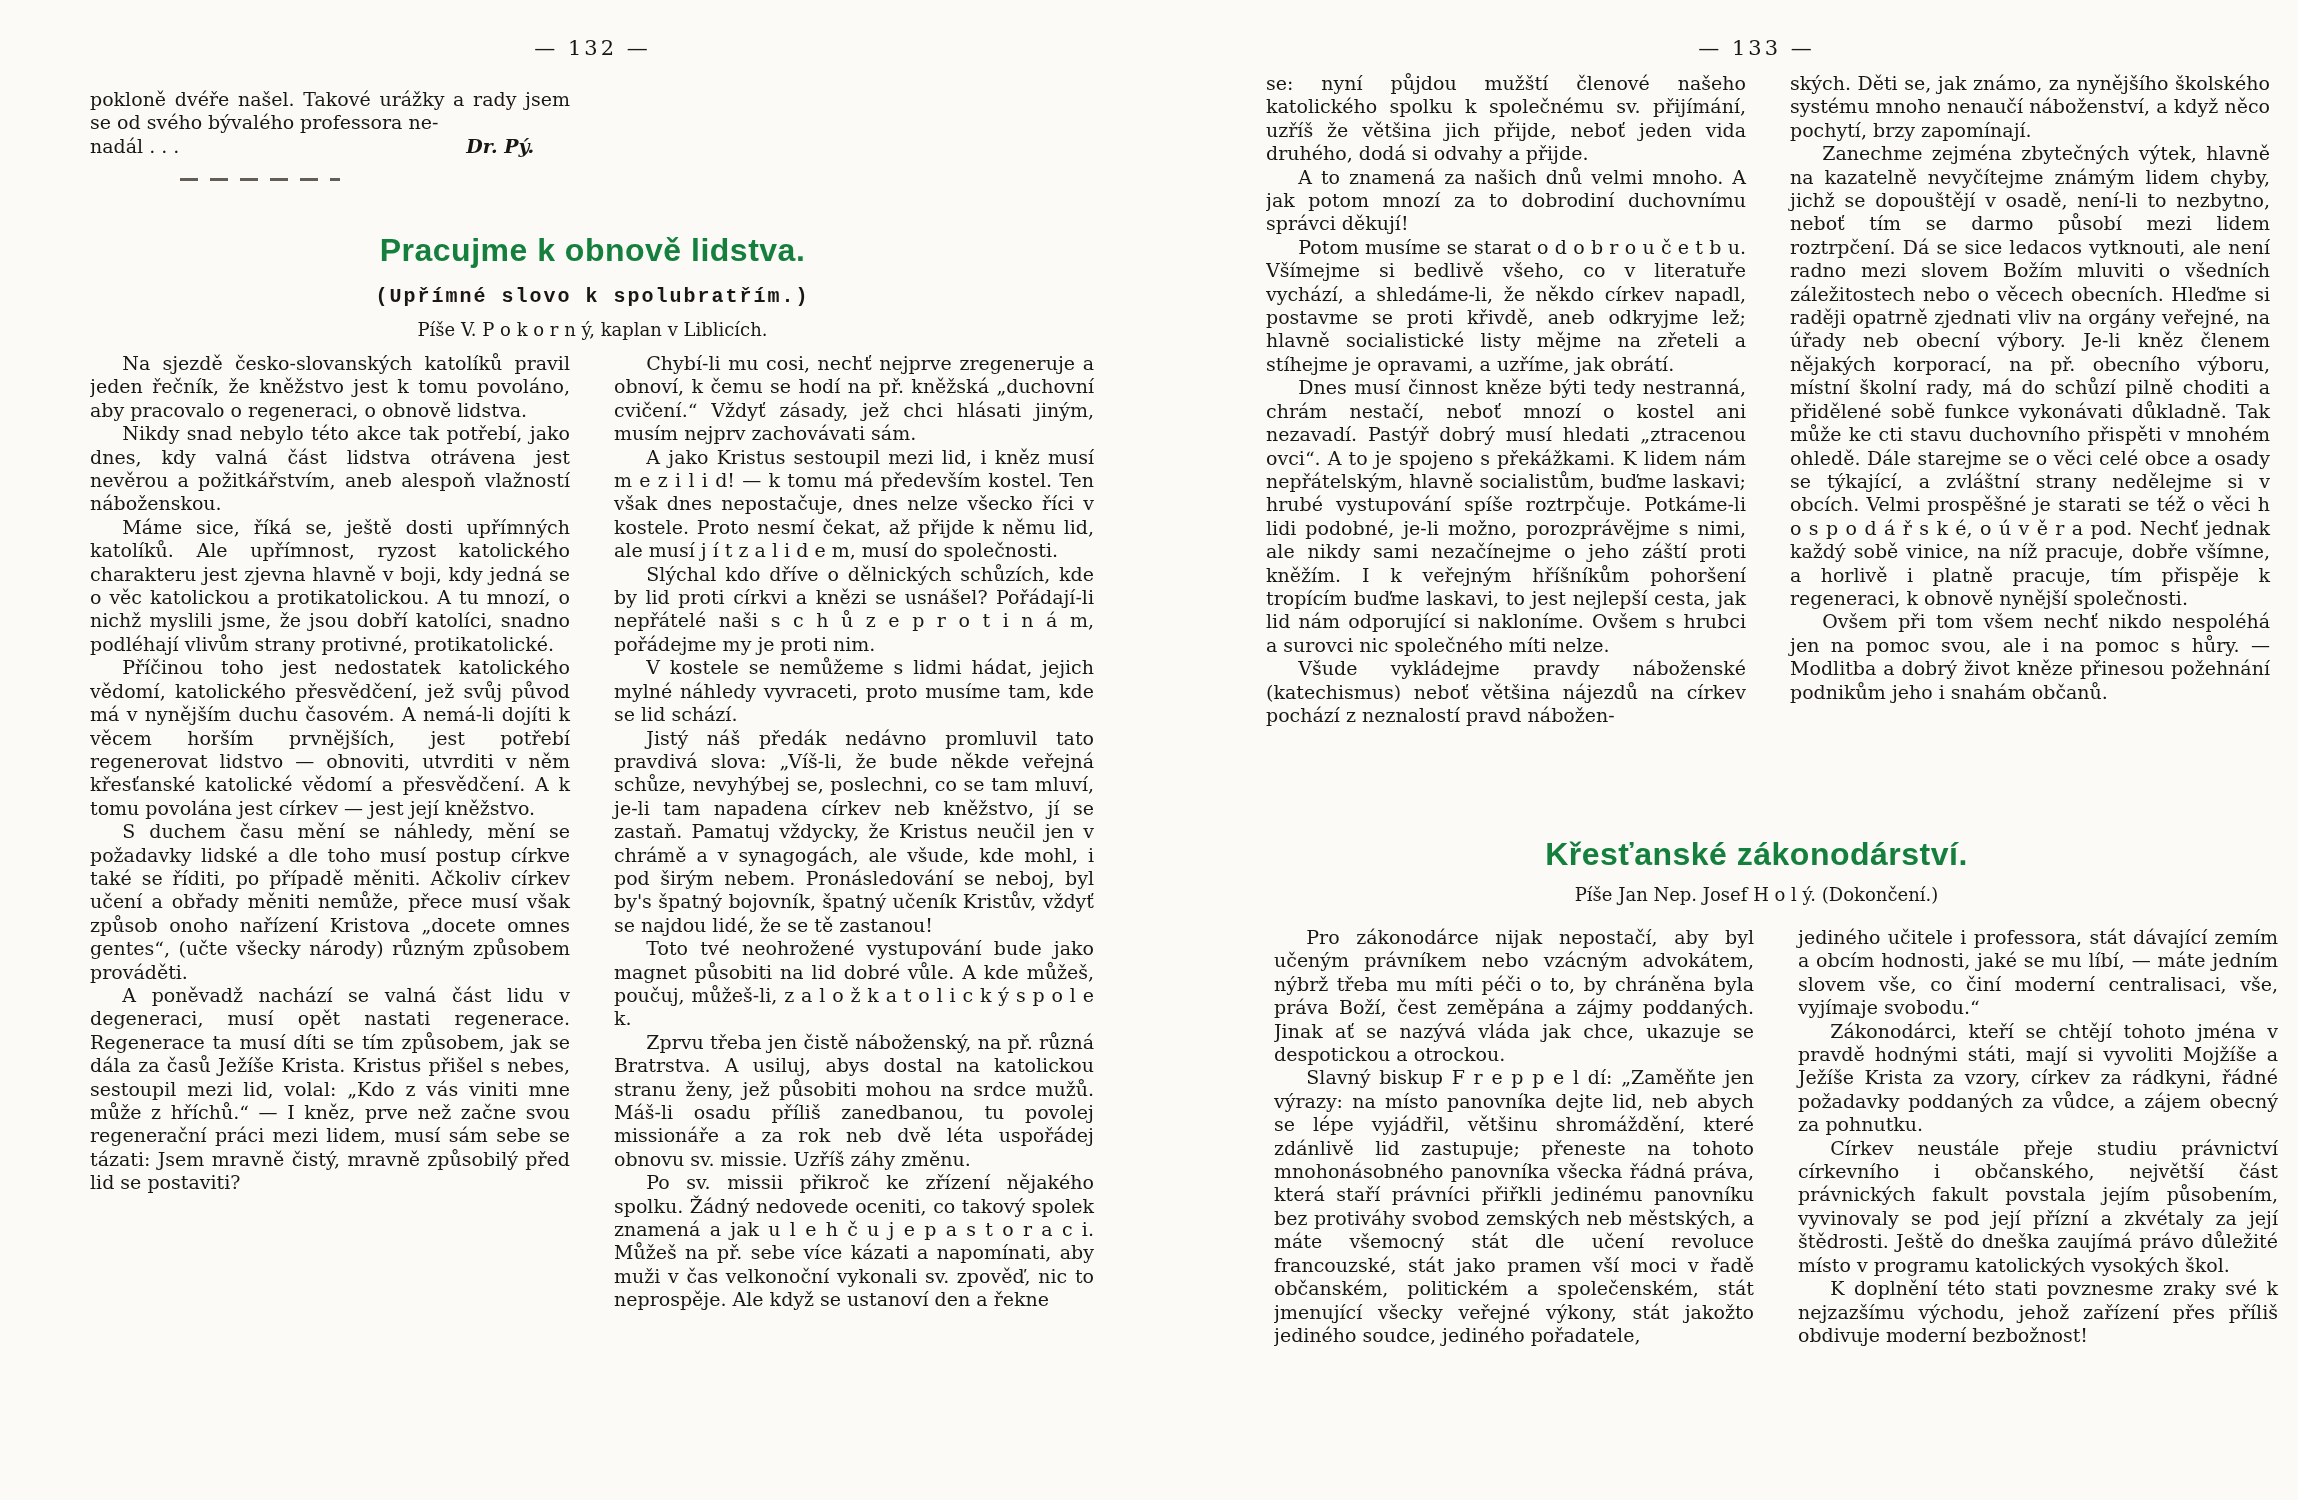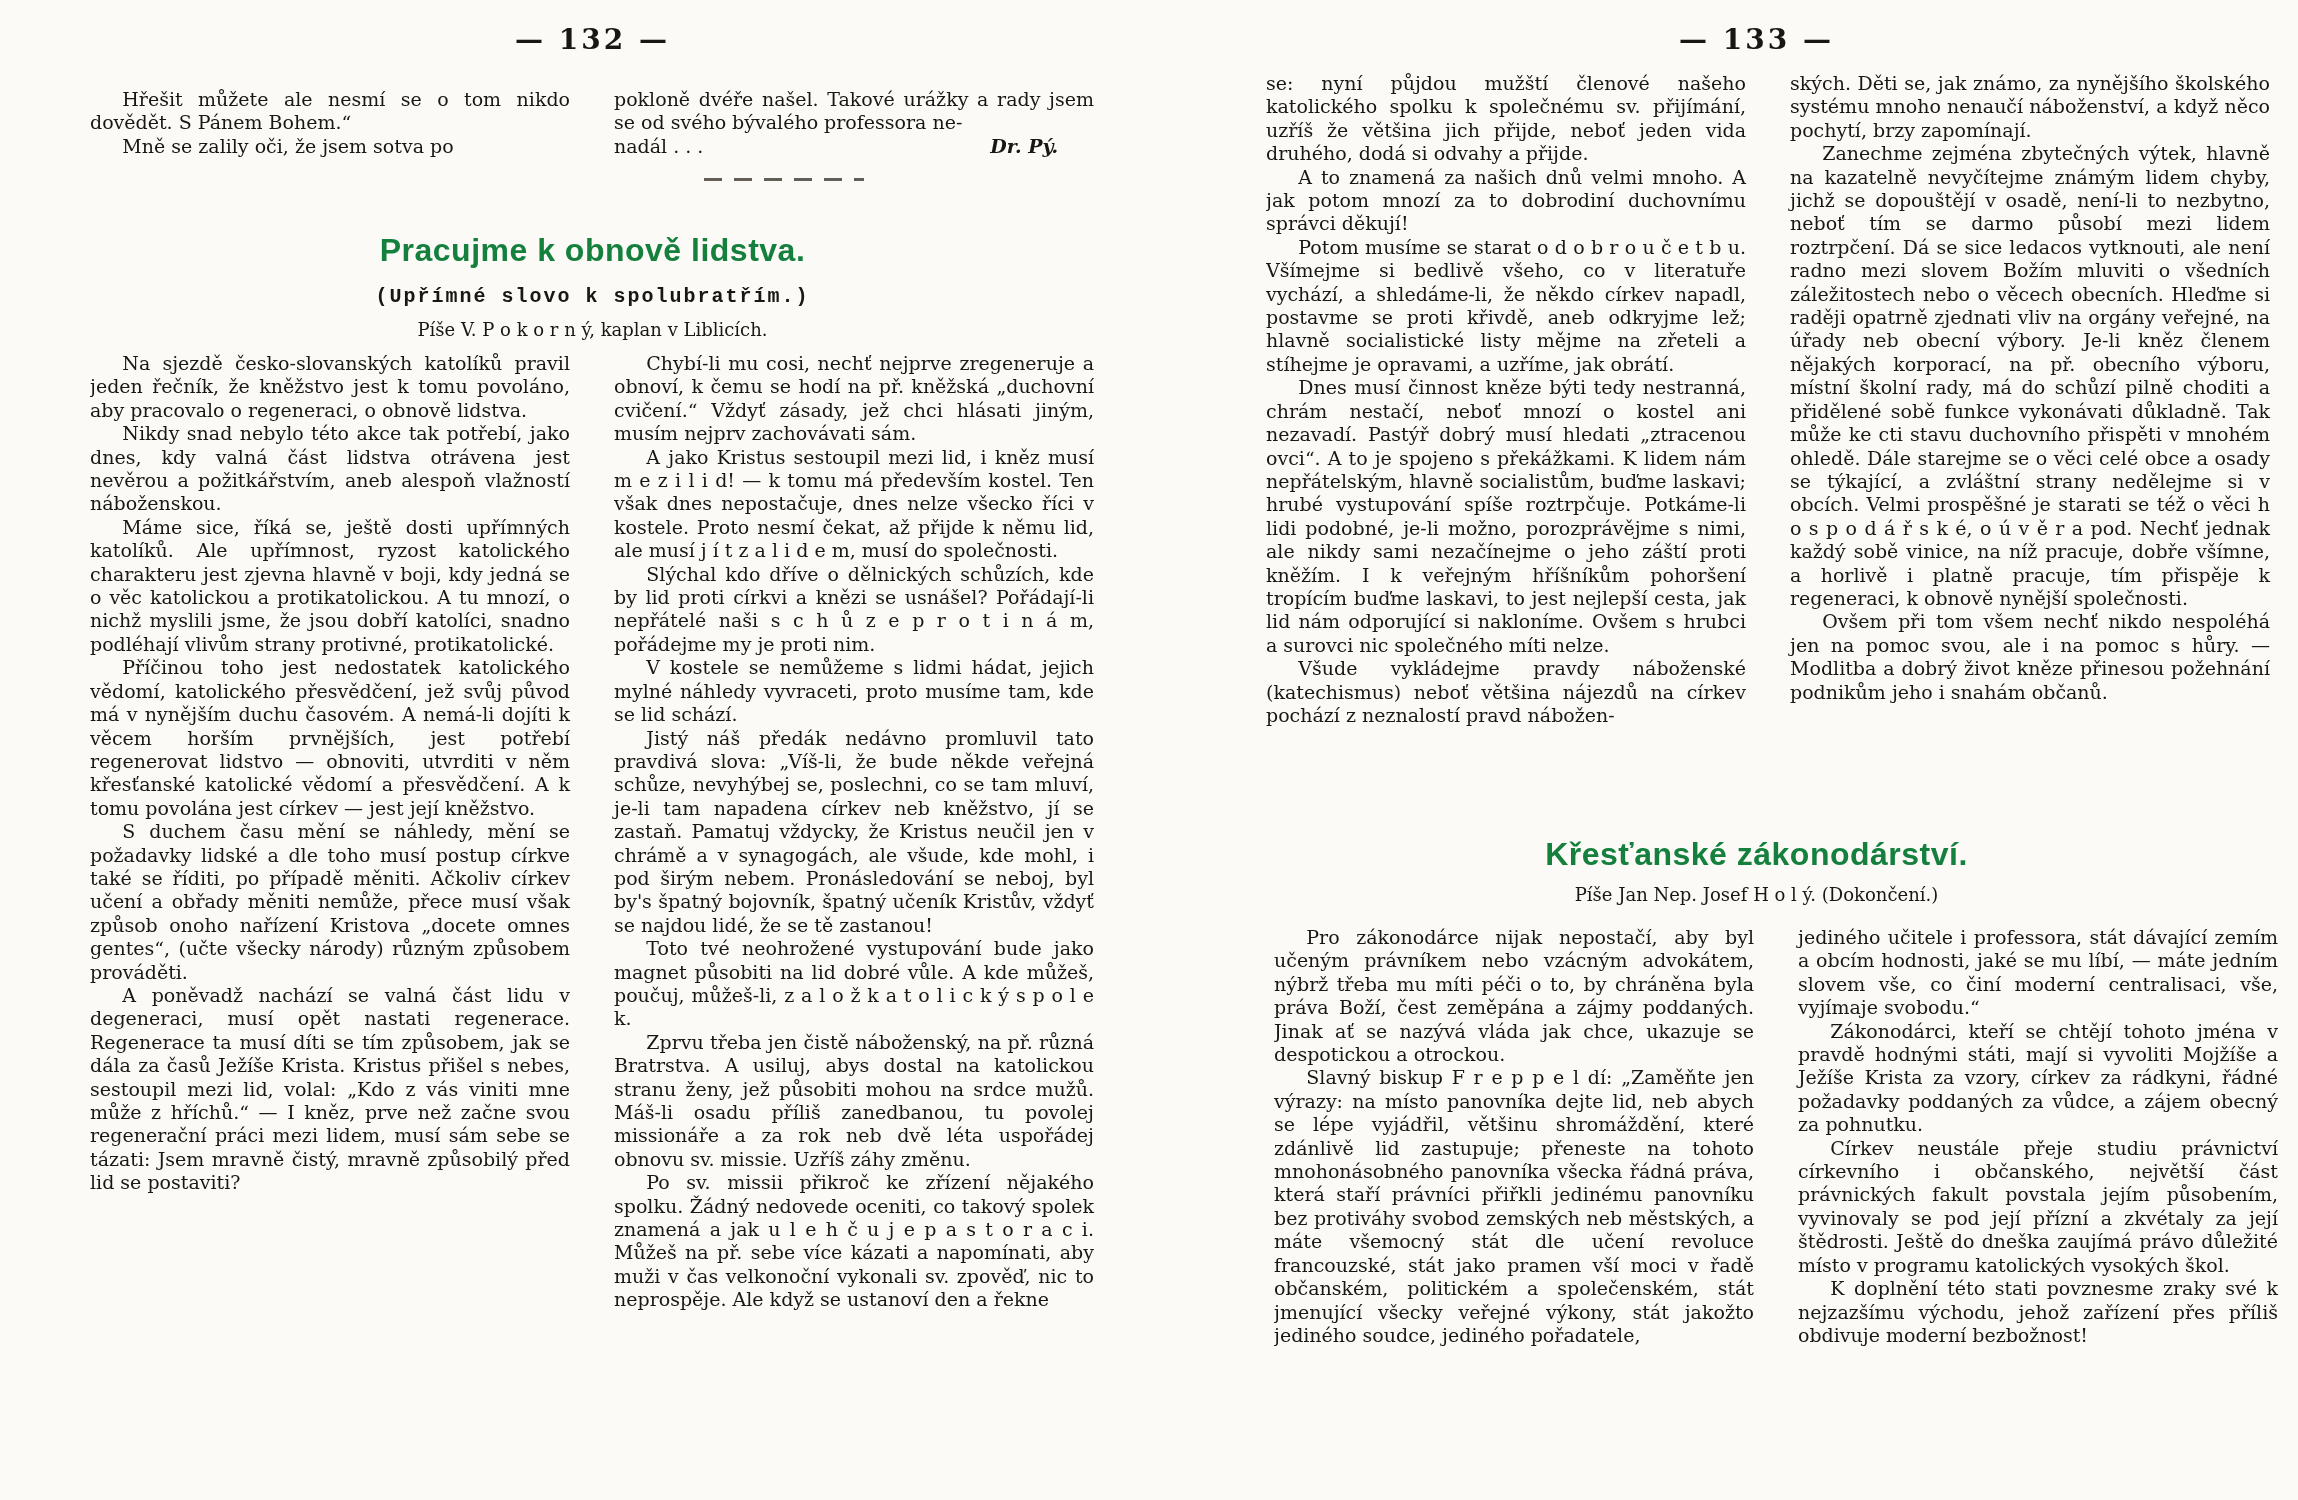--- a/index.html
+++ b/index.html
@@ -5,22 +5,22 @@
   html, body { margin:0; padding:0; }
   body {
     width:2298px; height:1500px; position:relative; overflow:hidden;
     background:#fbfaf6; color:#1a1713;
     font-family:"DejaVu Serif", serif;
   }
   .page { position:absolute; top:0; height:1500px; width:1005px; }
   #page-132 { left:90px; }
   #page-133 { left:1254px; }
   .pagenum {
-    position:absolute; top:23px; left:0; width:100%;
-    text-align:center; font-size:28px; letter-spacing:3px;font-weight:bold;
+    position:absolute; top:36px; left:0; width:100%;
+    text-align:center; font-size:21px; letter-spacing:3px;
   }
   .band { position:absolute; display:flex; gap:44px; width:100%; }
   .col { width:480px; text-align:justify; font-size:19px; line-height:23.4px;
          hyphens:auto; -webkit-hyphens:auto; }
   .para { margin:0; text-indent:1.7em; }
   .noindent { text-indent:0; }
   .sig-row { display:flex; justify-content:space-between; align-items:baseline; }
   .sig-name { font-style:italic; font-weight:bold; padding-right:36px; }
   .end-rule {
     width:160px; height:3px; margin:20px auto 0 90px; opacity:.8;
@@ -44,24 +44,20 @@
   #p133-titleblock { top:836px; }
   #p133-body     { top:926px; height:566px; overflow:hidden;margin-left:20px; }
 </style>
 </head>
 <body>
 
 <div class="page" id="page-132">
   <div class="pagenum">— 132 —</div>
 
   <div class="band" id="p132-topband">
-    <div class="col">
-        <p class="para">Hřešit můžete ale nesmí se o tom nikdo dovědět. S Pánem Bohem.“</p>
-        <p class="para">Mně se zalily oči, že jsem sotva po</p>
-      </div>
     <div class="col">
       <p class="para noindent">pokloně dvéře našel. Takové urážky a rady jsem se od svého bývalého professora ne-</p>
       <div class="sig-row">
         <span>nadál . . .</span>
         <span class="sig-name">Dr. Pý.</span>
       </div>
       <div class="end-rule"></div>
     </div>
   </div>
 

